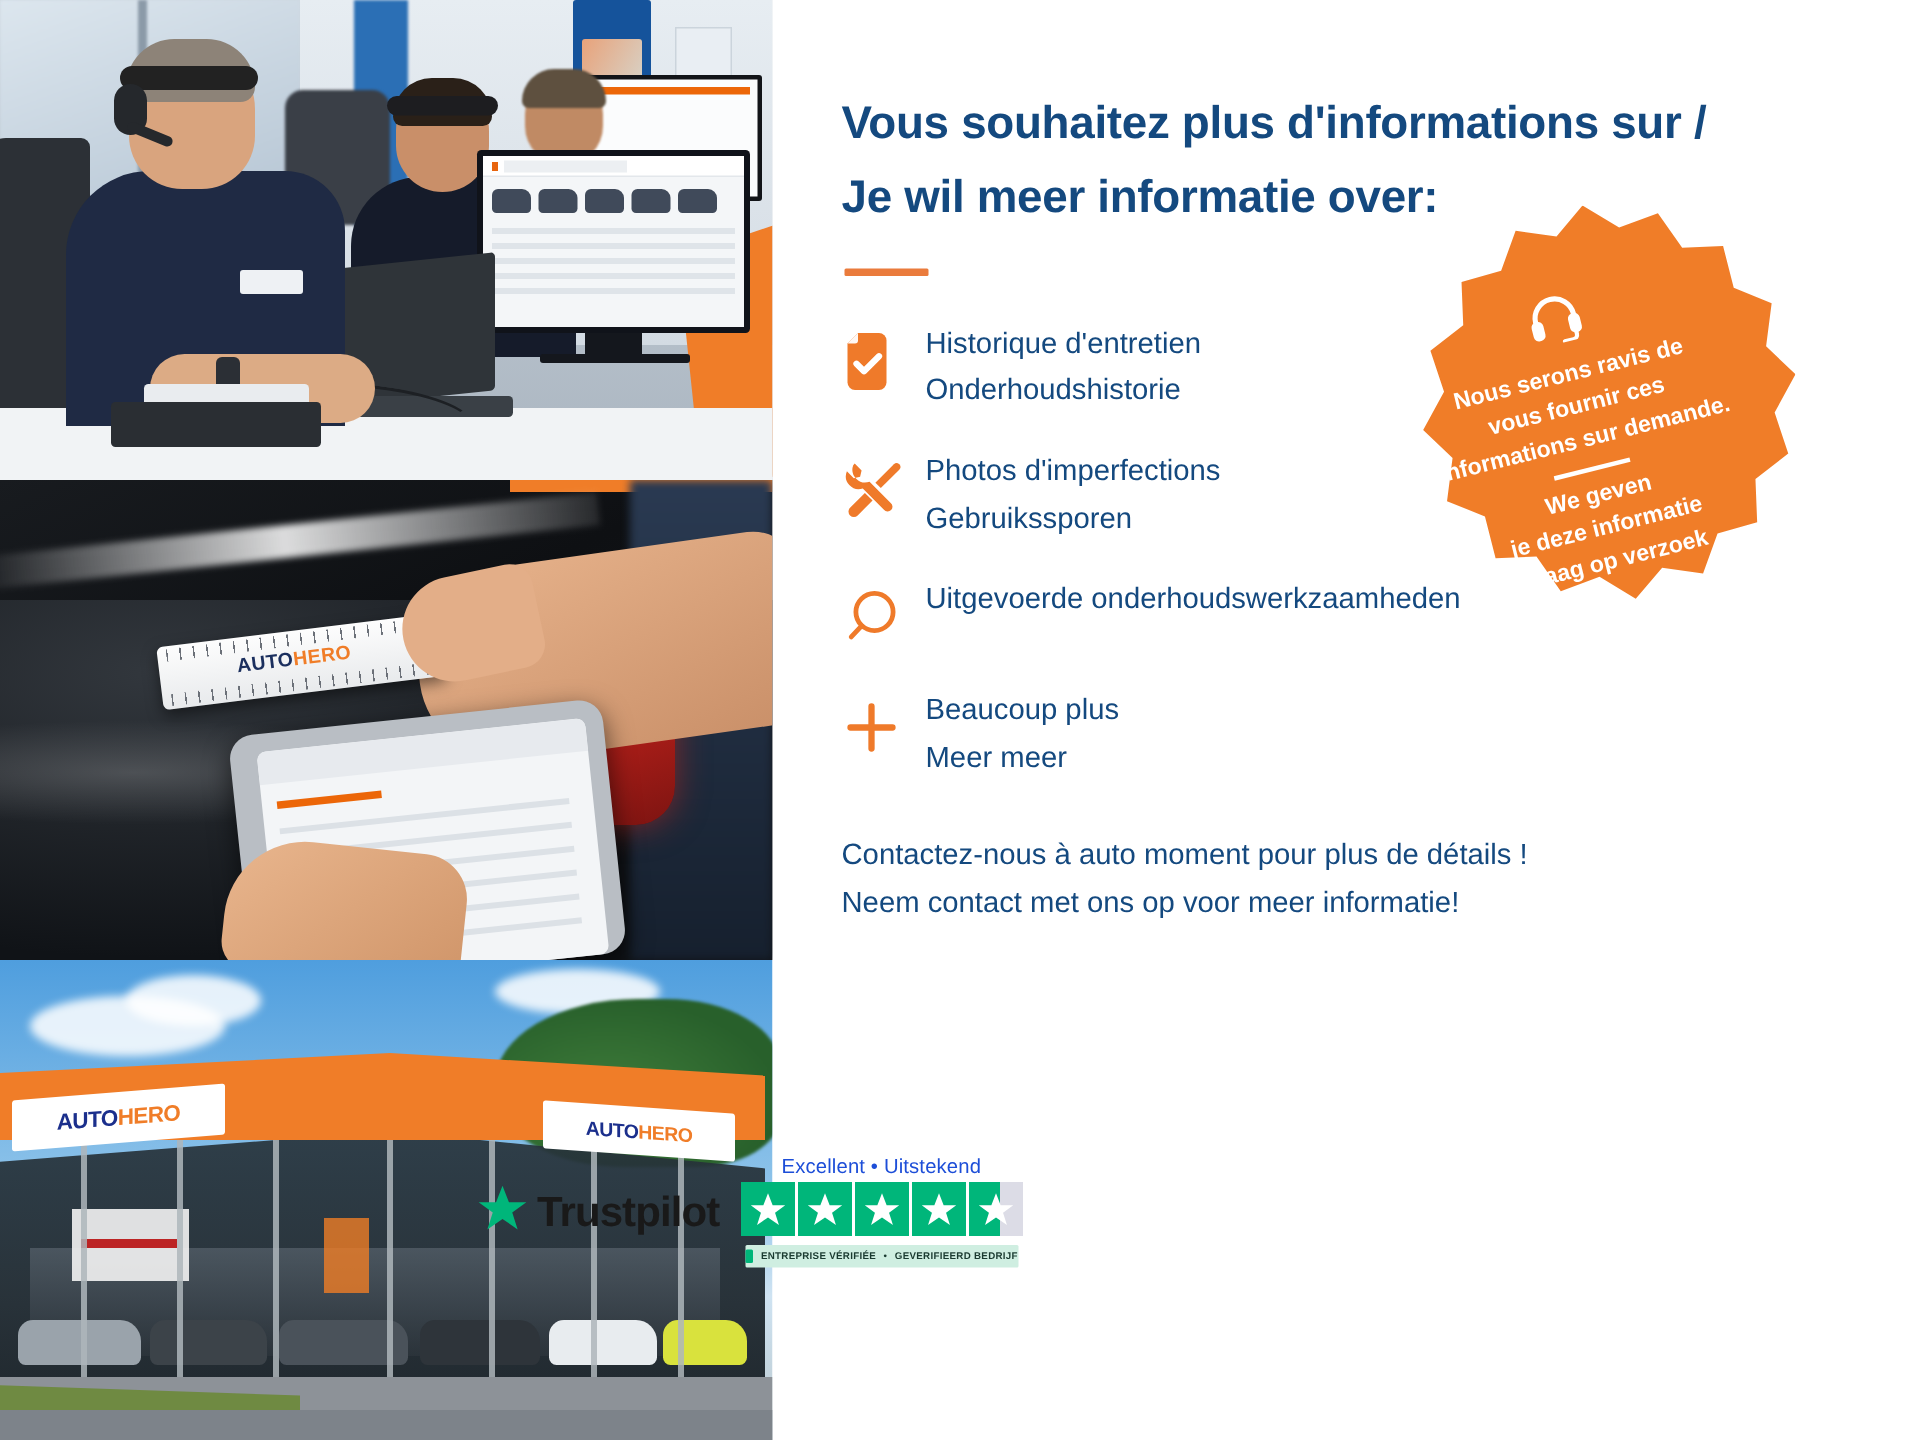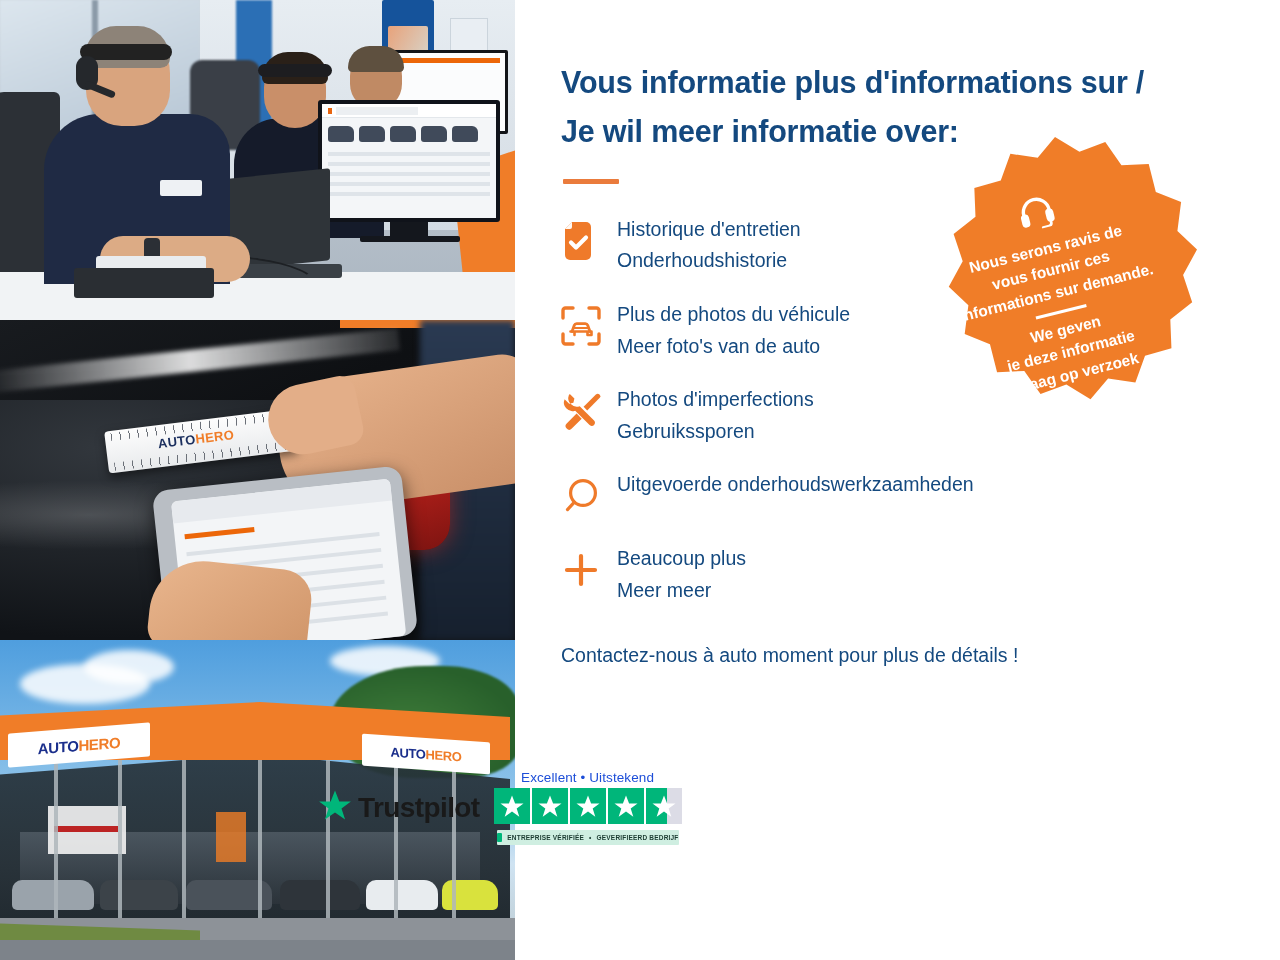--- a/index.html
+++ b/index.html
@@ -329,21 +329,21 @@
       </div>
       <div class="ground"></div>
       <div class="grass"></div>
       <div class="road"></div>
     </div>
   </div>
 
   <div class="content">
 
     <div class="heading">
-      <div>Vous informatie plus d'informations sur /</div>
+      <div>Vous souhaitez plus d'informations sur /</div>
       <div>Je wil meer informatie over:</div>
     </div>
     <div class="rule"></div>
 
     <div class="badge">
       <div class="blob"></div>
       <div class="inner">
         <span class="hs">
           <svg width="36" height="34" viewBox="0 0 36 34" fill="none">
             <path d="M5 20v-3a13 13 0 0 1 26 0v3" stroke="#fff" stroke-width="3.4" stroke-linecap="round"></path>
@@ -375,37 +375,20 @@
             <path d="M11 1v5a2 2 0 0 1-2 2H4l7-7z" fill="#fff" opacity=".95"></path>
             <path d="M10 21.5l5 5 10-10" stroke="#fff" stroke-width="4.2" fill="none" stroke-linecap="round" stroke-linejoin="round"></path>
           </svg>
         </div>
         <div class="txt">
           <div>Historique d'entretien</div>
           <div>Onderhoudshistorie</div>
         </div>
       </div>
 
-      <div class="feat">
-        <div class="ico">
-          <svg width="40" height="40" viewBox="0 0 40 40" fill="none" stroke="#ef7a2a" stroke-width="3.4" stroke-linecap="round" stroke-linejoin="round">
-            <path d="M2 12V4.5A2.5 2.5 0 0 1 4.5 2H12"></path>
-            <path d="M28 2h7.5A2.5 2.5 0 0 1 38 4.5V12"></path>
-            <path d="M38 28v7.5a2.5 2.5 0 0 1-2.5 2.5H28"></path>
-            <path d="M12 38H4.5A2.5 2.5 0 0 1 2 35.5V28"></path>
-            <path d="M9.5 25.5h21v3.5h-4v-3.5M13.5 29v-3.5" stroke-width="2.6"></path>
-            <path d="M11 25.5l2.3-6.2a2.6 2.6 0 0 1 2.4-1.7h8.6a2.6 2.6 0 0 1 2.4 1.7l2.3 6.2" stroke-width="2.8"></path>
-            <path d="M13.5 22h13" stroke-width="2.2"></path>
-          </svg>
-        </div>
-        <div class="txt">
-          <div>Plus de photos du véhicule</div>
-          <div>Meer foto's van de auto</div>
-        </div>
-      </div>
 
       <div class="feat">
         <div class="ico">
           <svg width="40" height="40" viewBox="0 0 40 40" fill="#ef7a2a">
             <path d="M7.8 4.2a8.6 8.6 0 0 0 10.9 11l14.1 14.1a3.2 3.2 0 1 1-4.5 4.5L14.2 19.7A8.6 8.6 0 0 1 3.6 8.2l4.6 4.6 4.2-1 1-4.2-4.6-4.6z" transform="rotate(0 20 20)"></path>
             <path d="M30.6 3.2l-9.4 9.4 4.6 4.6 9.4-9.4a2 2 0 0 0 0-2.8l-1.8-1.8a2 2 0 0 0-2.8 0z" opacity="0"></path>
             <path d="M34.9 3.5L22.6 15.8l3.6 3.6L38.5 7.1a2.6 2.6 0 0 0 0-3.6 2.6 2.6 0 0 0-3.6 0z"></path>
             <path d="M15.6 22.6l-9.9 9.9a3.6 3.6 0 0 0 5.1 5.1l9.9-9.9z"></path>
           </svg>
         </div>
@@ -435,20 +418,21 @@
         </div>
         <div class="txt">
           <div>Beaucoup plus</div>
           <div>Meer meer</div>
         </div>
       </div>
     </div>
 
     <div class="contact">
       <div class="line">Contactez-nous à auto moment pour plus de détails !</div>
+      <div class="line">Neem contact met ons op voor meer informatie!</div>
     </div>
   </div>
 
   <div class="tp">
     <div class="logo">
       <span>
         <svg width="34" height="33" viewBox="0 0 34 33">
           <path d="M17 1.5l4.3 11h11.6l-9.4 6.9 3.6 11.2L17 23.6 6.9 30.6l3.6-11.2L1.1 12.5h11.6z" fill="#00b67a"></path>
         </svg>
       </span>

